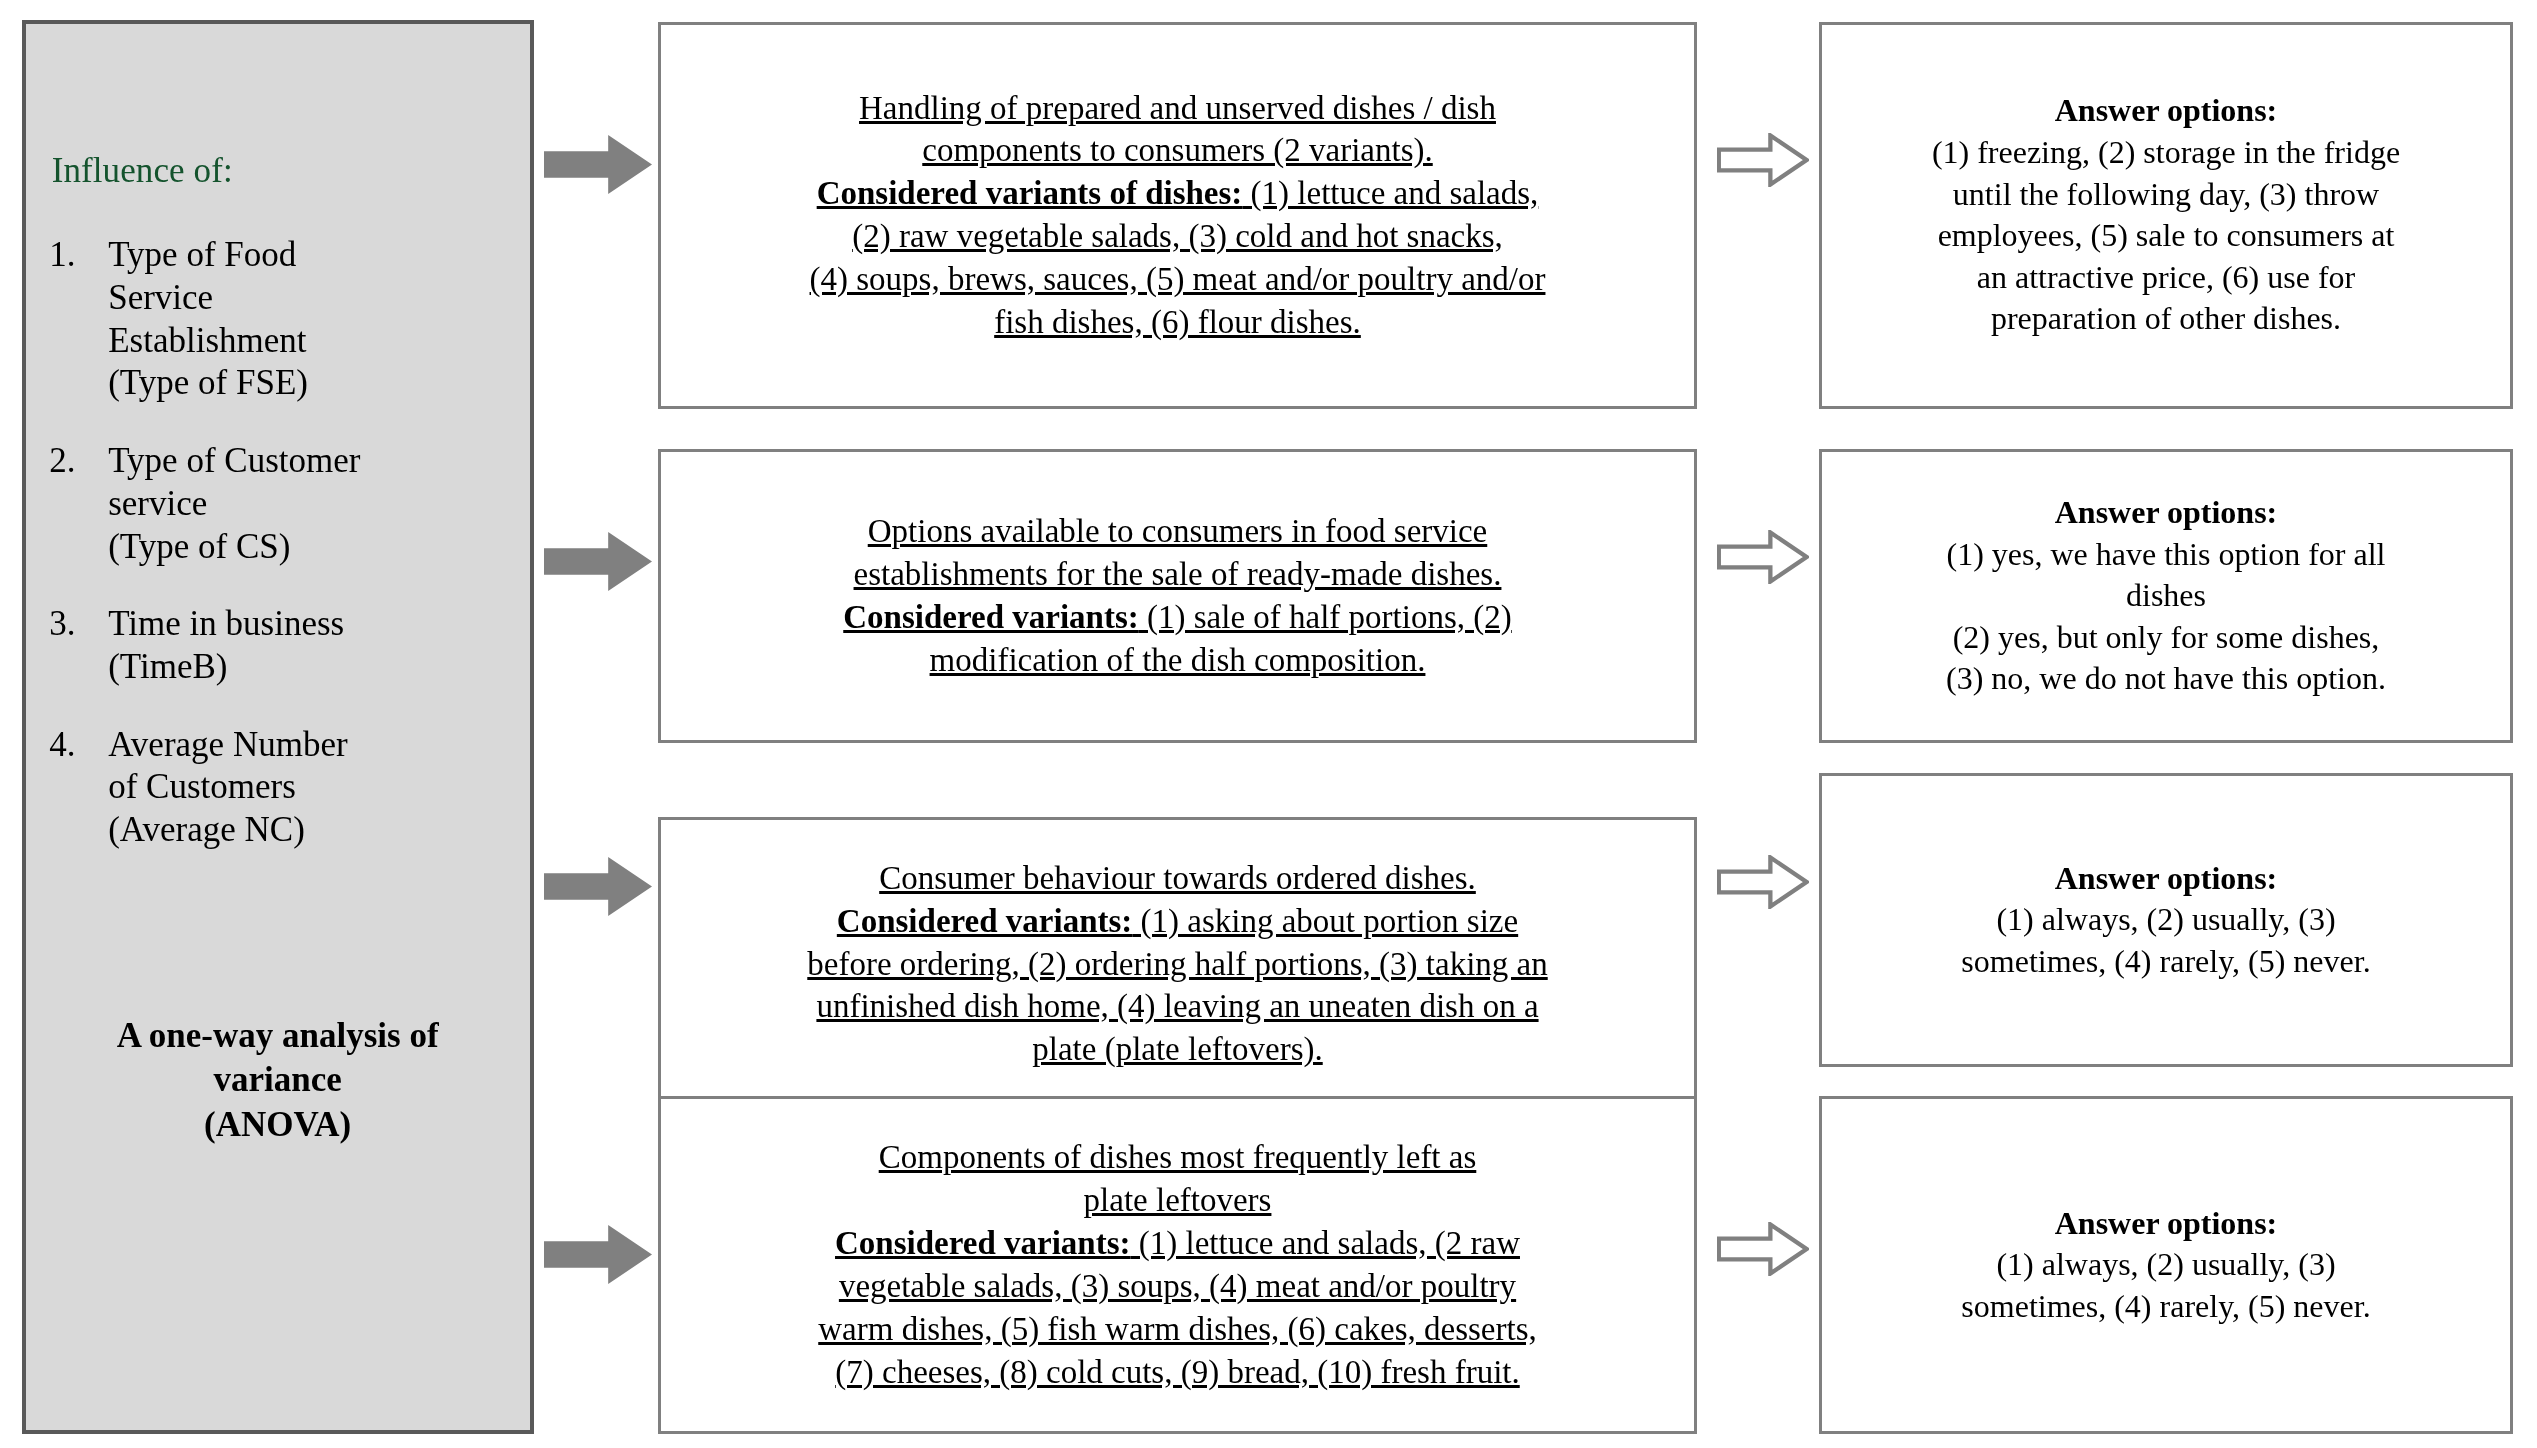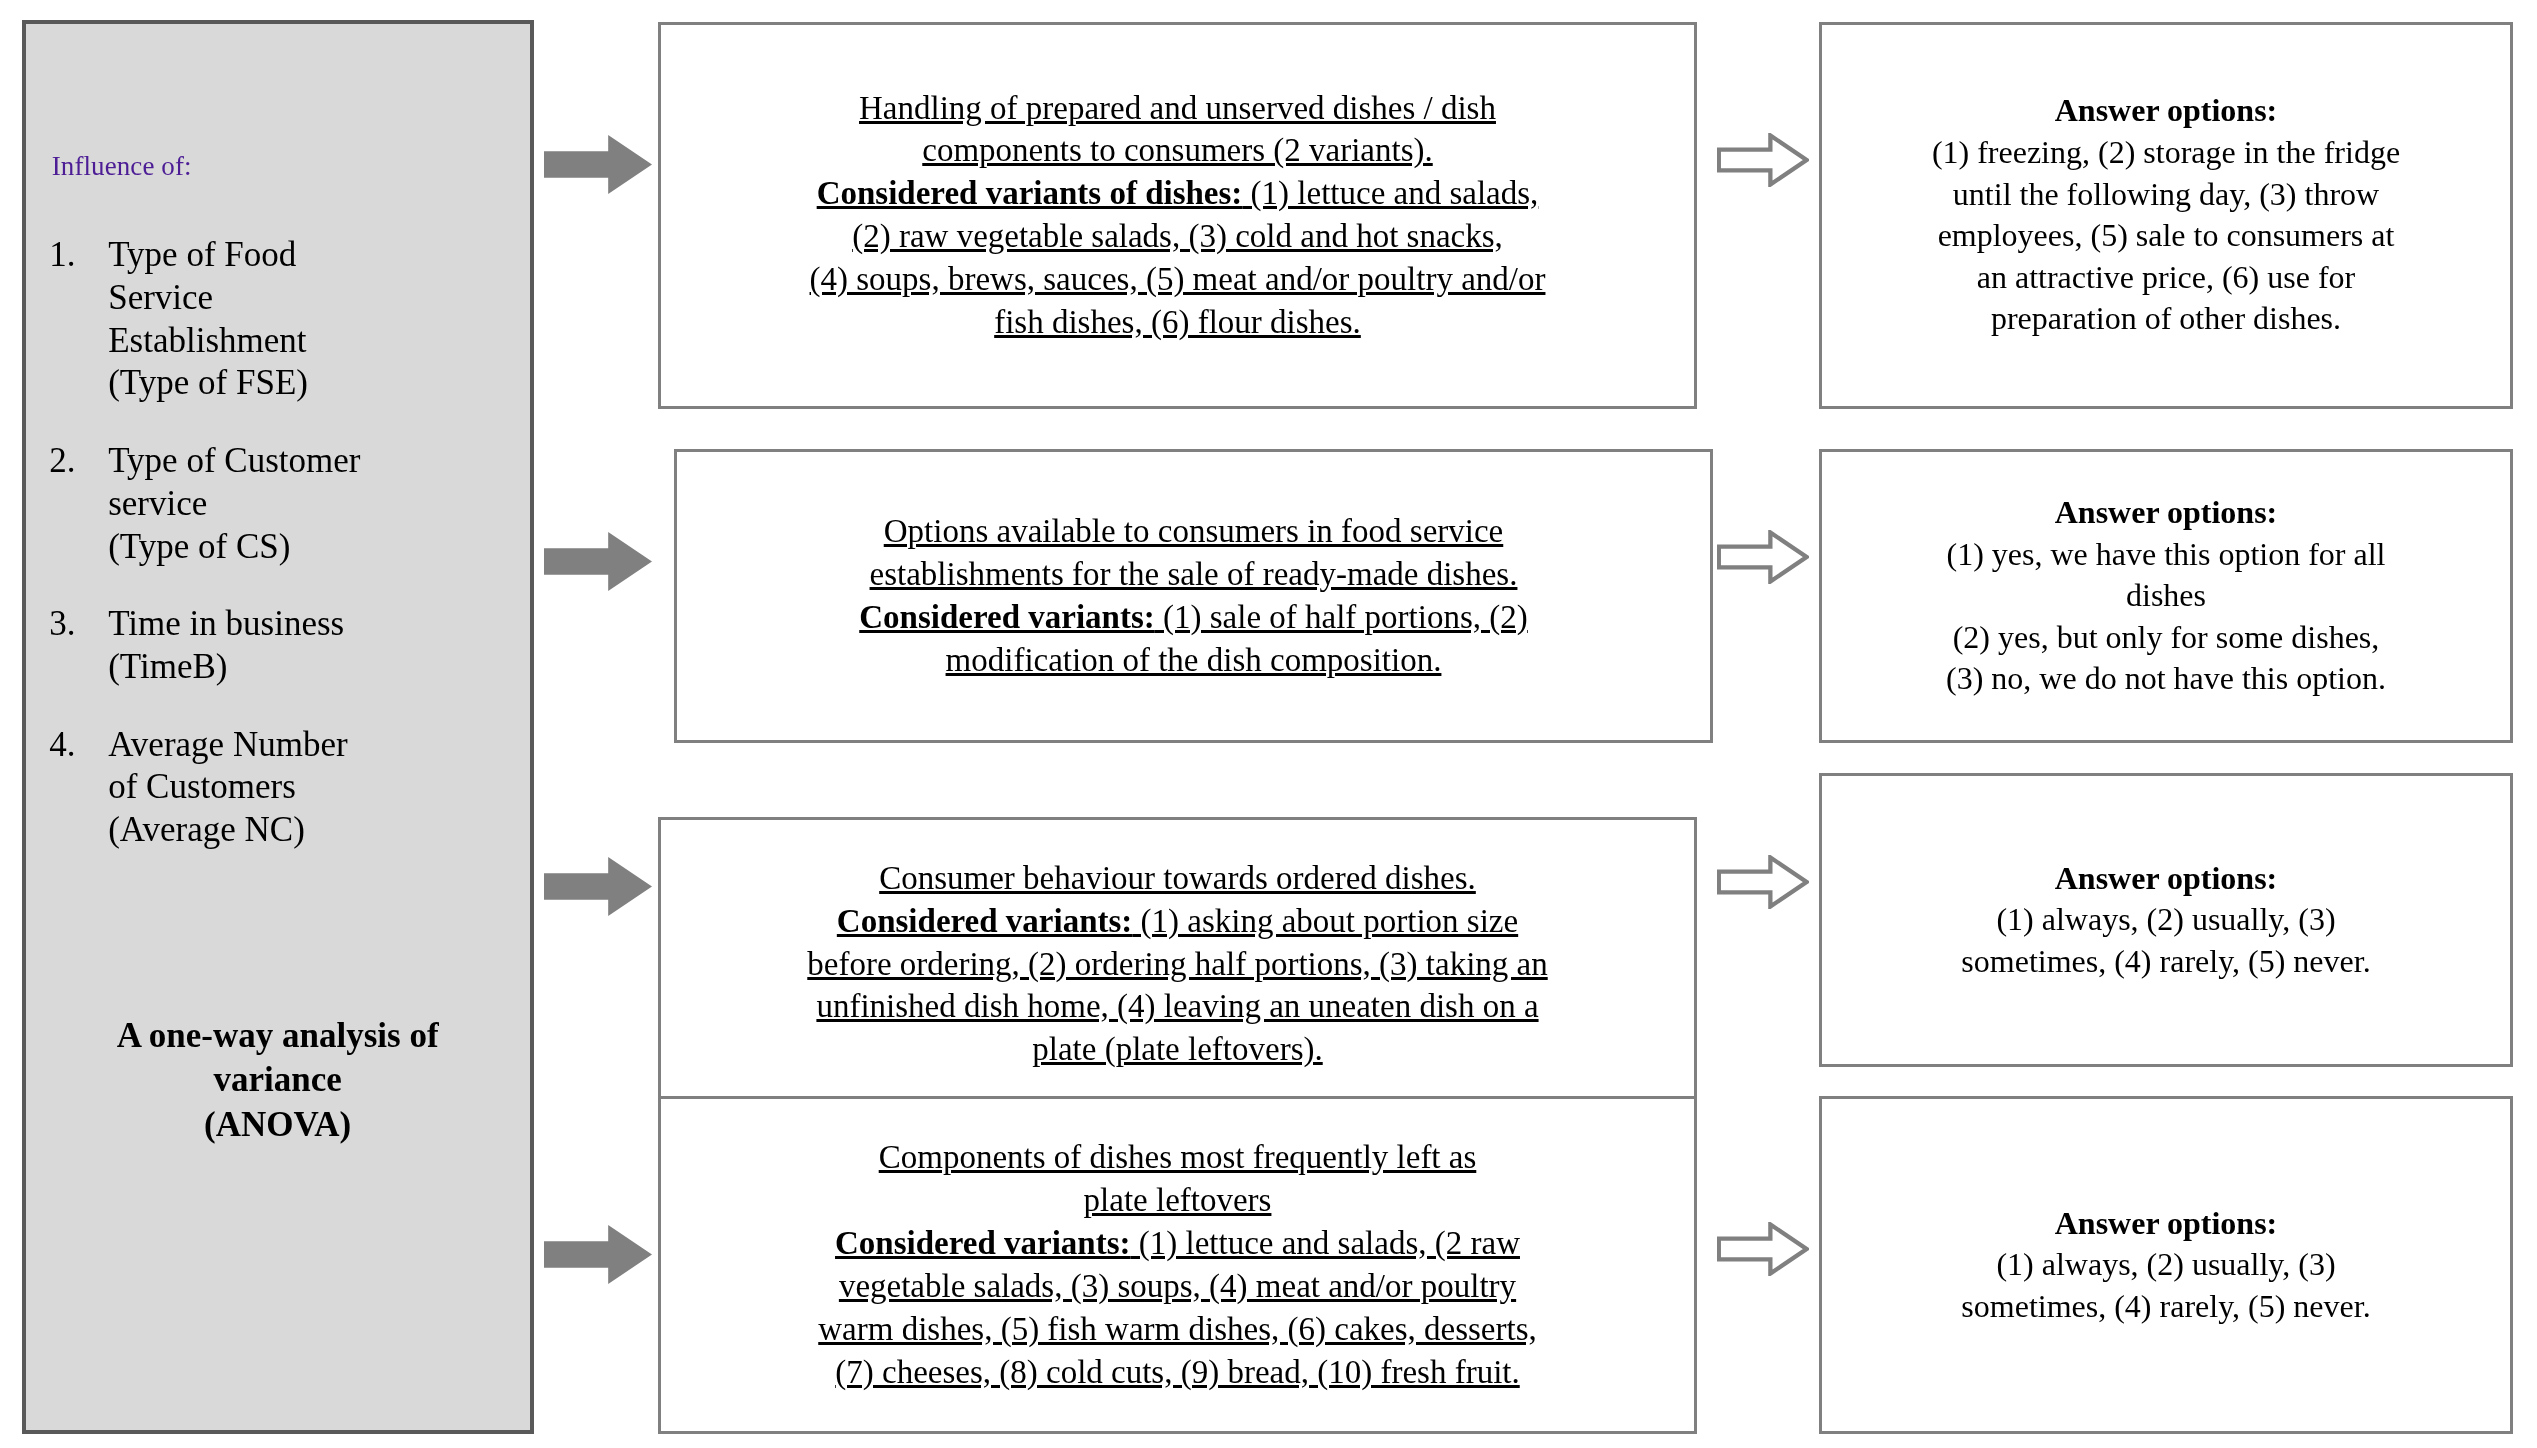--- a/index.html
+++ b/index.html
@@ -29,22 +29,22 @@
   }
   .influence-inner {
     position: relative;
     width: 100%;
     height: 100%;
   }
   .influence-title {
     position: absolute;
     left: 26px;
     top: 127px;
-    font-size: 27px;
-    color: #4c1d95;
+    font-size: 35px;
+    color: #14532d;
     letter-spacing: 0.1px;
   }
   .influence-list {
     position: absolute;
     left: 23.5px;
     top: 210px;
     width: 470px;
   }
   .influence-item {
     display: flex;
@@ -92,21 +92,21 @@
     color: #000;
     padding: 0 11px;
     box-sizing: border-box;
   }
   .box-body .ln { display: block; }
   .box-body b { font-weight: bold; }
 
   
   .mid { left: 658px; width: 1039px; text-decoration: underline; }
   .mid.r1 { top: 21.7px;   height: 387px; }
-  .mid.r2 { top: 449px;  height: 294px; margin-left: 16px; }
+  .mid.r2 { top: 449px;  height: 294px; }
   .mid.r3 { top: 773px; height: 294px; margin-top: 44px; }
   .mid.r4 { top: 1096px; height: 338px; }
 
   
   .right { left: 1819px; width: 694px; }
   .right.r1 { top: 21.7px;   height: 387px; }
   .right.r2 { top: 449px;  height: 294px; }
   .right.r3 { top: 773px; height: 294px; }
   .right.r4 { top: 1096px; height: 338px; }
 

